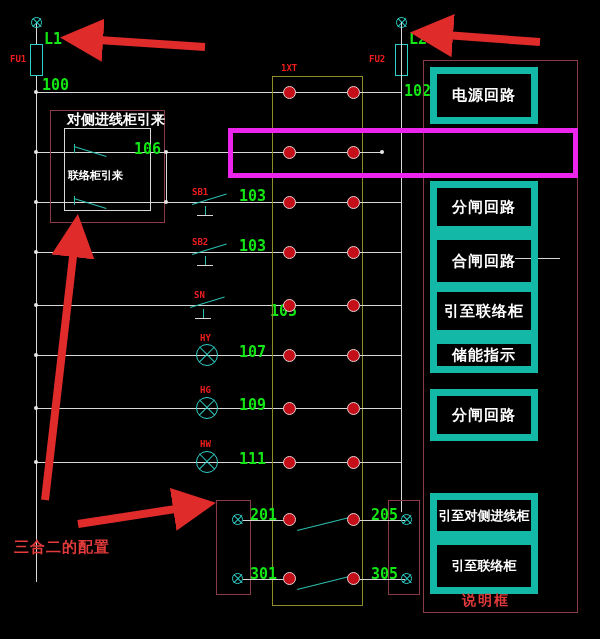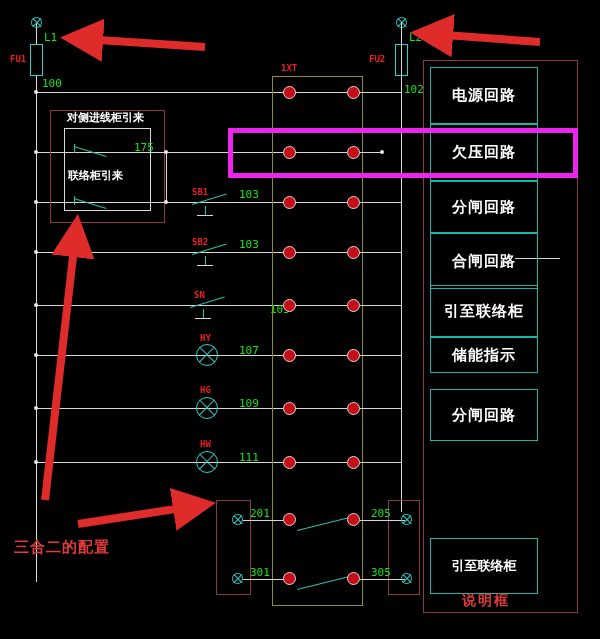--- a/index.html
+++ b/index.html
@@ -6,21 +6,21 @@
   body{width:600px;height:639px;overflow:hidden;
        font-family:"DejaVu Sans","Liberation Sans",sans-serif;}
   #stage{position:relative;width:600px;height:639px;background:#000;}
 
   
   .hline{position:absolute;height:1px;background:#d8d8d8;}
   .vline{position:absolute;width:1px;background:#d8d8d8;}
 
   
   .lbl{position:absolute;white-space:nowrap;line-height:1;}
-  .lbl-green{color:#14e514;font-size:11px;font-weight:normal;
+  .lbl-green{color:#14e514;font-size:15px;font-weight:bold;
              font-family:"DejaVu Sans Mono","Liberation Mono",monospace;}
   .lbl-red{color:#ef1d1d;font-size:9px;font-weight:bold;
            font-family:"DejaVu Sans Mono","Liberation Mono",monospace;}
   .lbl-white{color:#ffffff;font-weight:bold;}
 
   
   .box{position:absolute;box-sizing:border-box;background:transparent;}
   .box-red{border:1px solid #8a3b47;}
   .box-white{border:1px solid #d8d8d8;}
   .box-olive{border:1px solid #8e8e2a;}
@@ -50,21 +50,21 @@
   
   .fuse{position:absolute;width:13px;height:32px;border:1.3px solid #2fd0c8;
         box-sizing:border-box;background:#000;}
 
   
   .slant{position:absolute;height:1.3px;background:#2bbfae;
          transform-origin:0 0;}
   .stem{position:absolute;width:1.3px;background:#2bbfae;}
 
   
-  .cell{position:absolute;box-sizing:border-box;border:1px solid #14b8a6;
+  .cell{position:absolute;box-sizing:border-box;border:7px solid #14b8a6;
         display:flex;align-items:center;justify-content:center;
         color:#ffffff;font-weight:bold;font-size:15px;letter-spacing:1px;}
   .cell.wide{font-size:13px;letter-spacing:0px;}
 
   
   .note{position:absolute;color:#e33b3b;font-size:15px;font-weight:bold;
         line-height:1.5;letter-spacing:1px;}
   .caption{position:absolute;color:#e33b3b;font-size:14px;font-weight:bold;
         letter-spacing:2px;}
 
@@ -105,31 +105,31 @@
   <div class="wdot" style="left:34px;top:90px;"></div>
   <div class="wdot" style="left:34px;top:150px;"></div>
   <div class="wdot" style="left:34px;top:200px;"></div>
   <div class="wdot" style="left:34px;top:250px;"></div>
   <div class="wdot" style="left:34px;top:303px;"></div>
   <div class="wdot" style="left:34px;top:353px;"></div>
   <div class="wdot" style="left:34px;top:406px;"></div>
   <div class="wdot" style="left:34px;top:460px;"></div>
 
   <div class="box box-red" style="left:50px;top:110px;width:115px;height:113px;"></div>
-  <div class="lbl lbl-white" style="left:67px;top:112px;font-size:11px;">对侧进线柜引来</div>
+  <div class="lbl lbl-white" style="left:67px;top:112px;font-size:14px;">对侧进线柜引来</div>
 
   <div class="box box-white" style="left:64px;top:128px;width:87px;height:83px;"></div>
   <div class="lbl lbl-white" style="left:68px;top:170px;font-size:11px;">联络柜引来</div>
 
   <div class="stem" style="left:74px;top:144px;height:9px;"></div>
   <div class="slant" style="left:74px;top:146px;width:34px;transform:rotate(17deg);"></div>
   <div class="stem" style="left:74px;top:196px;height:9px;"></div>
   <div class="slant" style="left:74px;top:198px;width:34px;transform:rotate(17deg);"></div>
 
-  <div class="lbl lbl-green" style="left:134px;top:142px;">175</div>
+  <div class="lbl lbl-green" style="left:134px;top:142px;">106</div>
   <div class="vline" style="left:166px;top:152px;height:50px;"></div>
   <div class="wdot" style="left:164px;top:150px;"></div>
   <div class="wdot" style="left:164px;top:200px;"></div>
 
   <div class="lbl lbl-red" style="left:192px;top:188px;">SB1</div>
   <div class="slant" style="left:192px;top:204px;width:36px;transform:rotate(-17deg);"></div>
   <div class="stem" style="left:205px;top:206px;height:9px;"></div>
   <div class="hline" style="left:197px;top:215px;width:16px;"></div>
   <div class="lbl lbl-green" style="left:239px;top:189px;">103</div>
 
@@ -218,26 +218,26 @@
   <div class="tdot" style="left:283px;top:572px;"></div>
   <div class="slant" style="left:297px;top:589px;width:54px;transform:rotate(-14deg);"></div>
   <div class="tdot" style="left:347px;top:572px;"></div>
   <div class="hline" style="left:360px;top:579px;width:45px;"></div>
   <div class="lbl lbl-green" style="left:371px;top:567px;">305</div>
   <div class="xdot" style="left:401px;top:573px;"></div>
 
   <div class="box box-red" style="left:423px;top:60px;width:155px;height:553px;"></div>
 
   <div class="cell" style="left:430px;top:67px;width:108px;height:57px;">电源回路</div>
-  <div class="cell" style="left:430px;top:124px;width:108px;height:57px;">欠压回路</div>
   <div class="cell" style="left:430px;top:181px;width:108px;height:52px;">分闸回路</div>
   <div class="cell" style="left:430px;top:233px;width:108px;height:56px;">合闸回路</div>
   <div class="cell" style="left:430px;top:285px;width:108px;height:52px;">引至联络柜</div>
   <div class="cell" style="left:430px;top:337px;width:108px;height:36px;">储能指示</div>
   <div class="cell" style="left:430px;top:389px;width:108px;height:52px;">分闸回路</div>
+  <div class="cell wide" style="left:430px;top:493px;width:108px;height:45px;">引至对侧进线柜</div>
   <div class="cell wide" style="left:430px;top:538px;width:108px;height:56px;">引至联络柜</div>
 
   <div class="caption" style="left:462px;top:592px;">说明框</div>
 
   <div class="box box-magenta" style="left:228px;top:128px;width:350px;height:50px;"></div>
 
   <div class="note" style="left:14px;top:536px;">
     <div>三合二的配置</div>
   </div>
 

